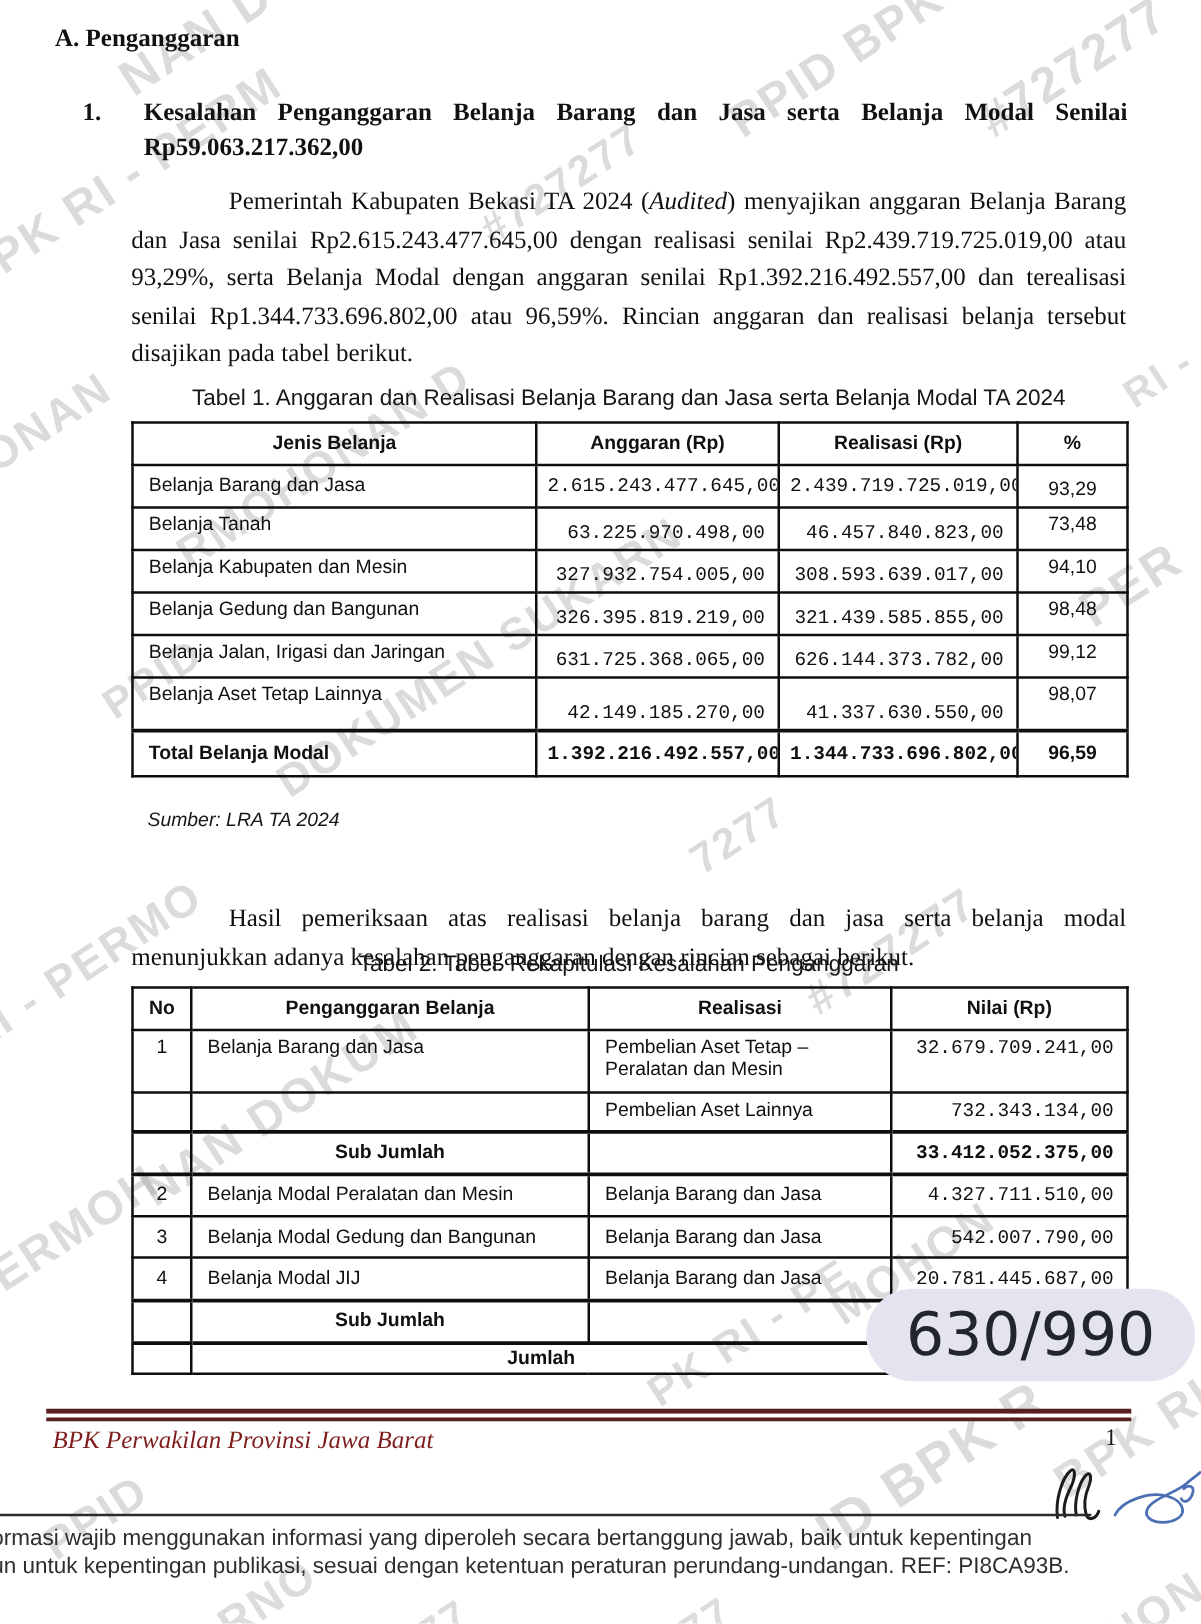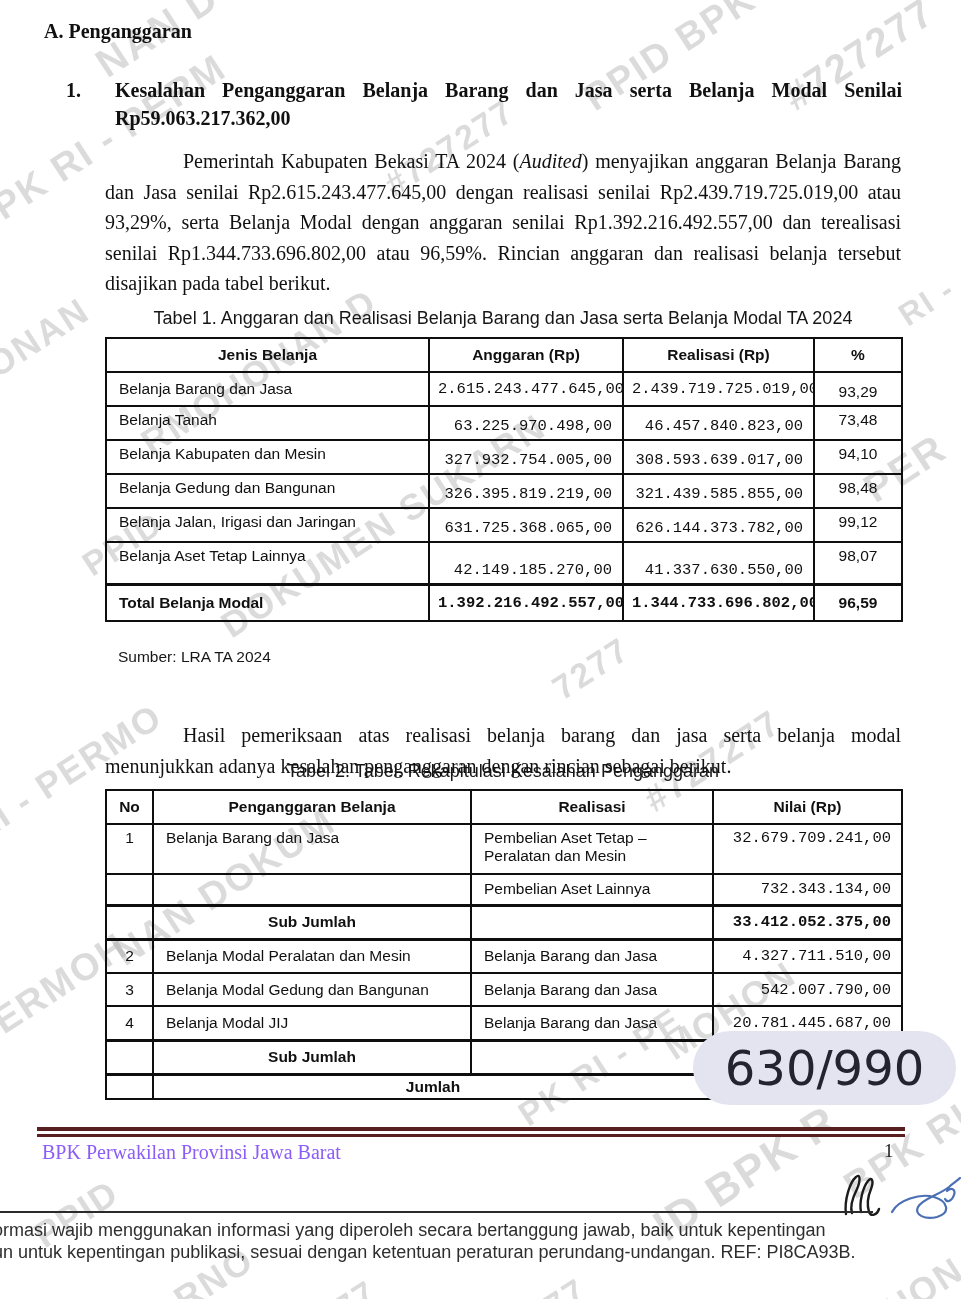--- a/index.html
+++ b/index.html
@@ -52,34 +52,34 @@
   #table2{left:105px;top:789px;width:796px;}
   .lbl{text-align:left;padding-left:12px;}
   .amt{text-align:right;padding-right:10px;font-family:Liberation Mono, monospace;}
   .pct{text-align:center;margin-top:24px;}
   .va-b{vertical-align:bottom;padding-bottom:4px;}
   .va-t{vertical-align:top;padding-top:4px;}
   .bold{font-weight:bold;}
   .ctr{text-align:center;}
   #table2 td.no{text-align:center;}
   tr.hsep td{border-top-width:3px;}
-  #sumber{left:118px;top:648px;font-family:"Liberation Sans",sans-serif;font-size:15.5px;color:#161616;}
+  #sumber{left:118px;top:648px;font-family:"Liberation Sans",sans-serif;font-size:15.5px;color:#161616;font-style:italic;}
   
   #page-badge{
     left:693px;top:1031px;width:263px;height:74px;border-radius:37px;
     background:var(--badge-bg);color:var(--badge-text);z-index:6;
     display:flex;align-items:center;justify-content:center;
     font-family:"DejaVu Sans",sans-serif;font-size:48px;font-weight:400;
   }
   
   #footer-rule{left:37px;top:1127px;width:868px;}
   #footer-rule .bar1{height:4px;background:var(--footer-rule);}
   #footer-rule .gap{height:3px;background:#ffffff;}
   #footer-rule .bar2{height:3px;background:var(--footer-rule);}
-  #footer-org{left:42px;top:1141px;font-size:20px;color:#8b5cf6;}
+  #footer-org{left:42px;top:1141px;font-size:20px;font-style:italic;color:#7f1d1d;}
   #footer-page{left:884px;top:1140px;font-size:19px;color:#1b1b1b;}
   #thin-line{left:0;top:1211px;width:873px;height:2px;background:#2b2b2b;}
   #sig-dark{left:838px;top:1168px;}
   #sig-blue{left:890px;top:1176px;}
   .disc{
     left:-7px;font-family:"Liberation Sans",sans-serif;font-size:18px;
     color:#2e2e2e;white-space:nowrap;
   }
   #disc1{top:1220px;}
   #disc2{top:1242px;}

